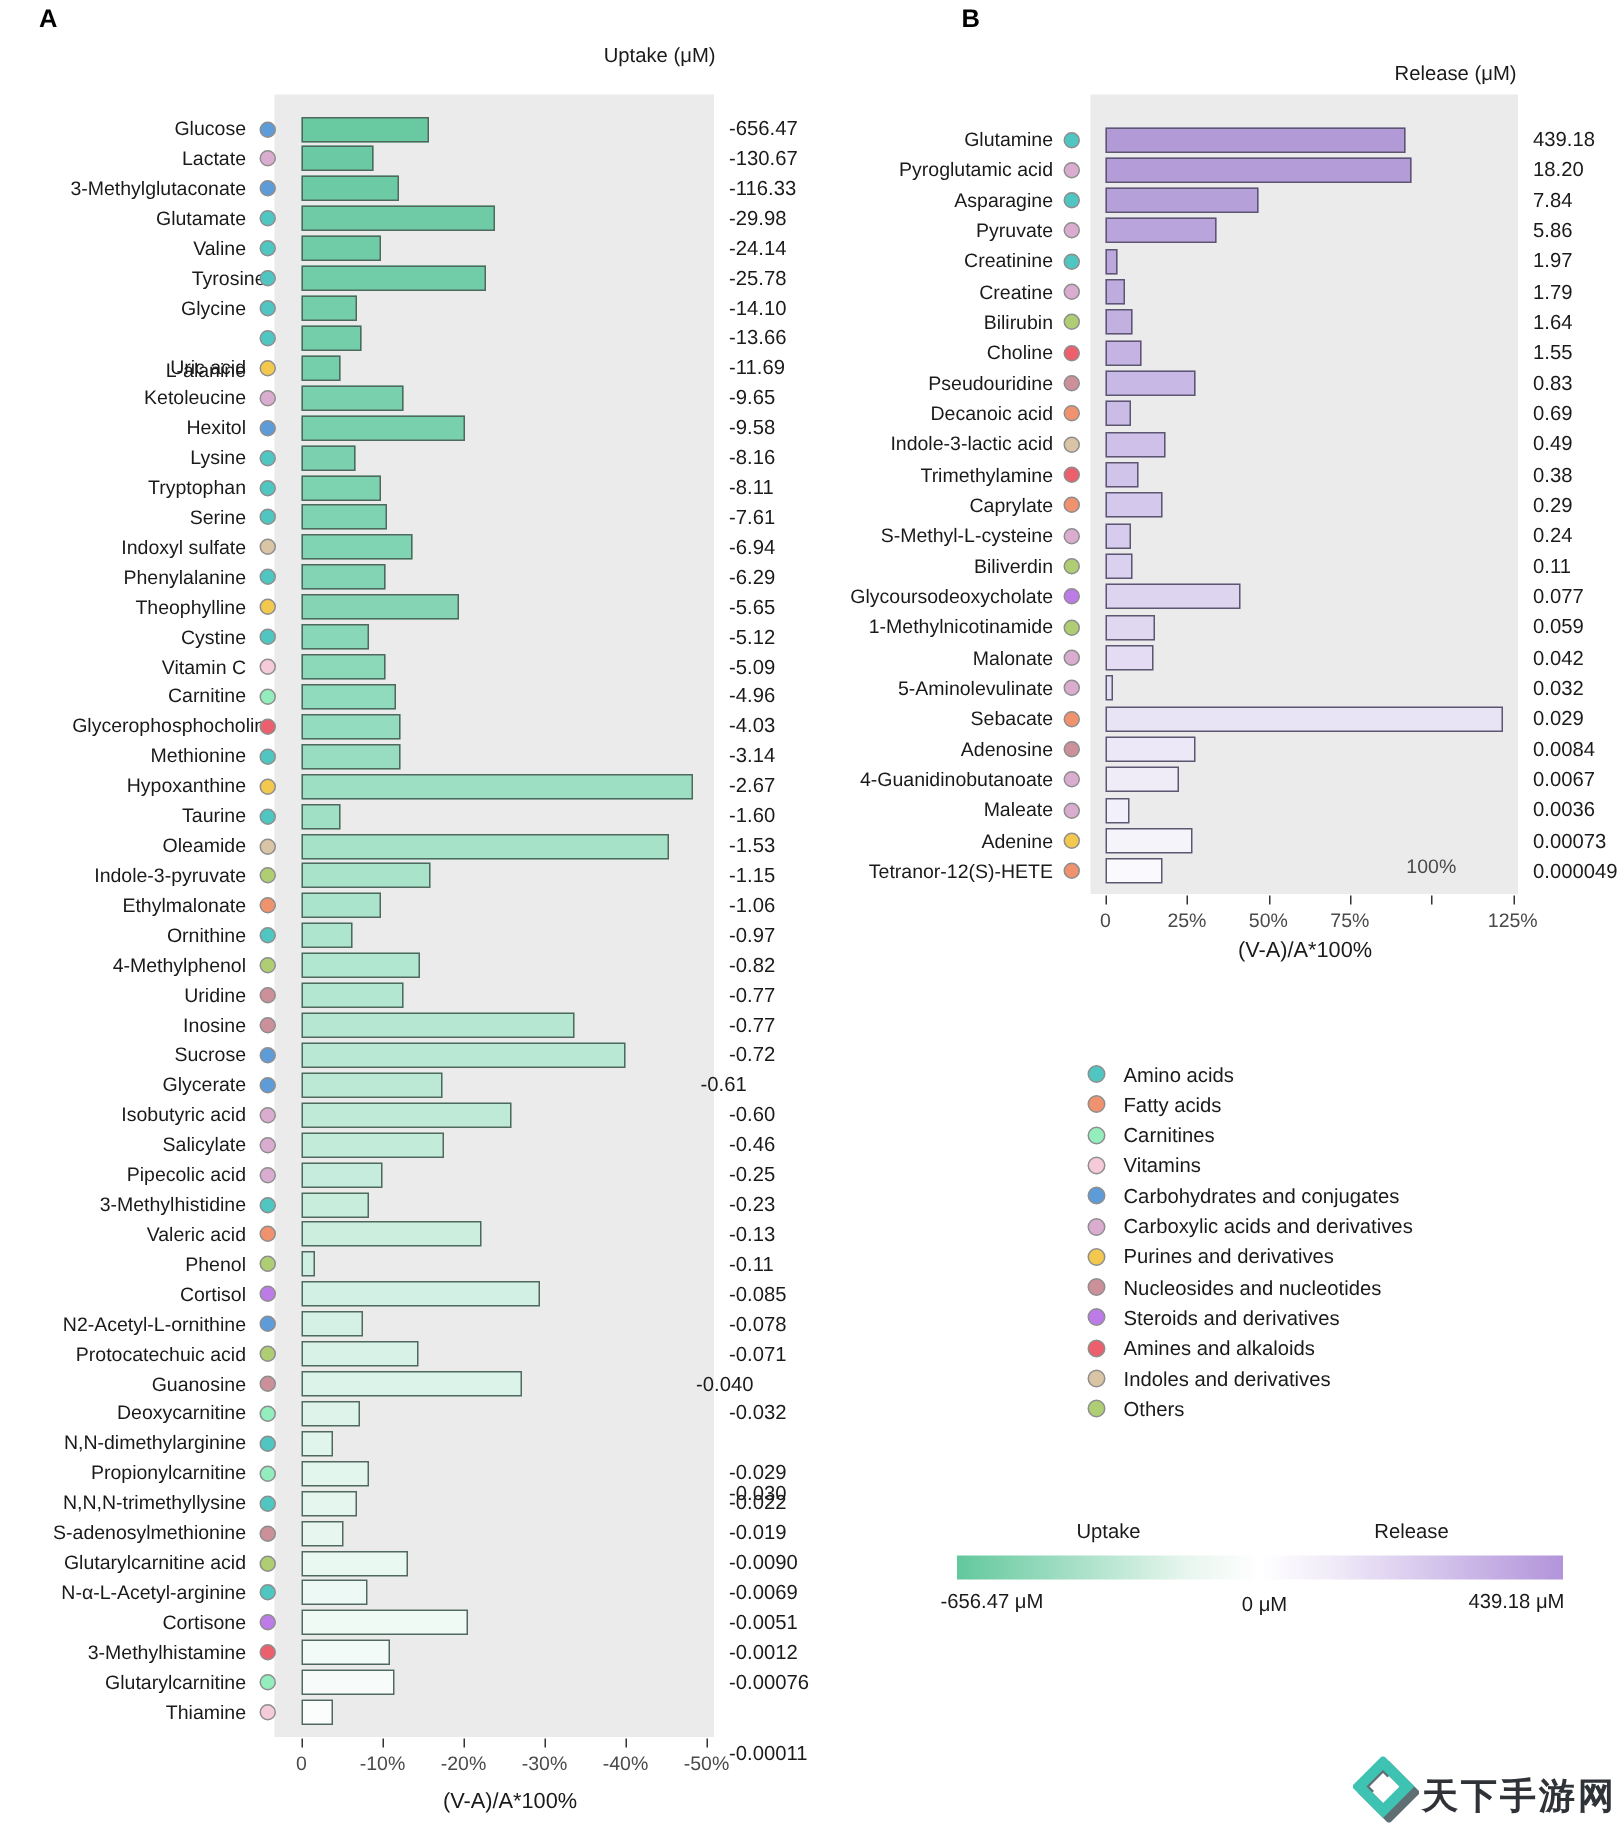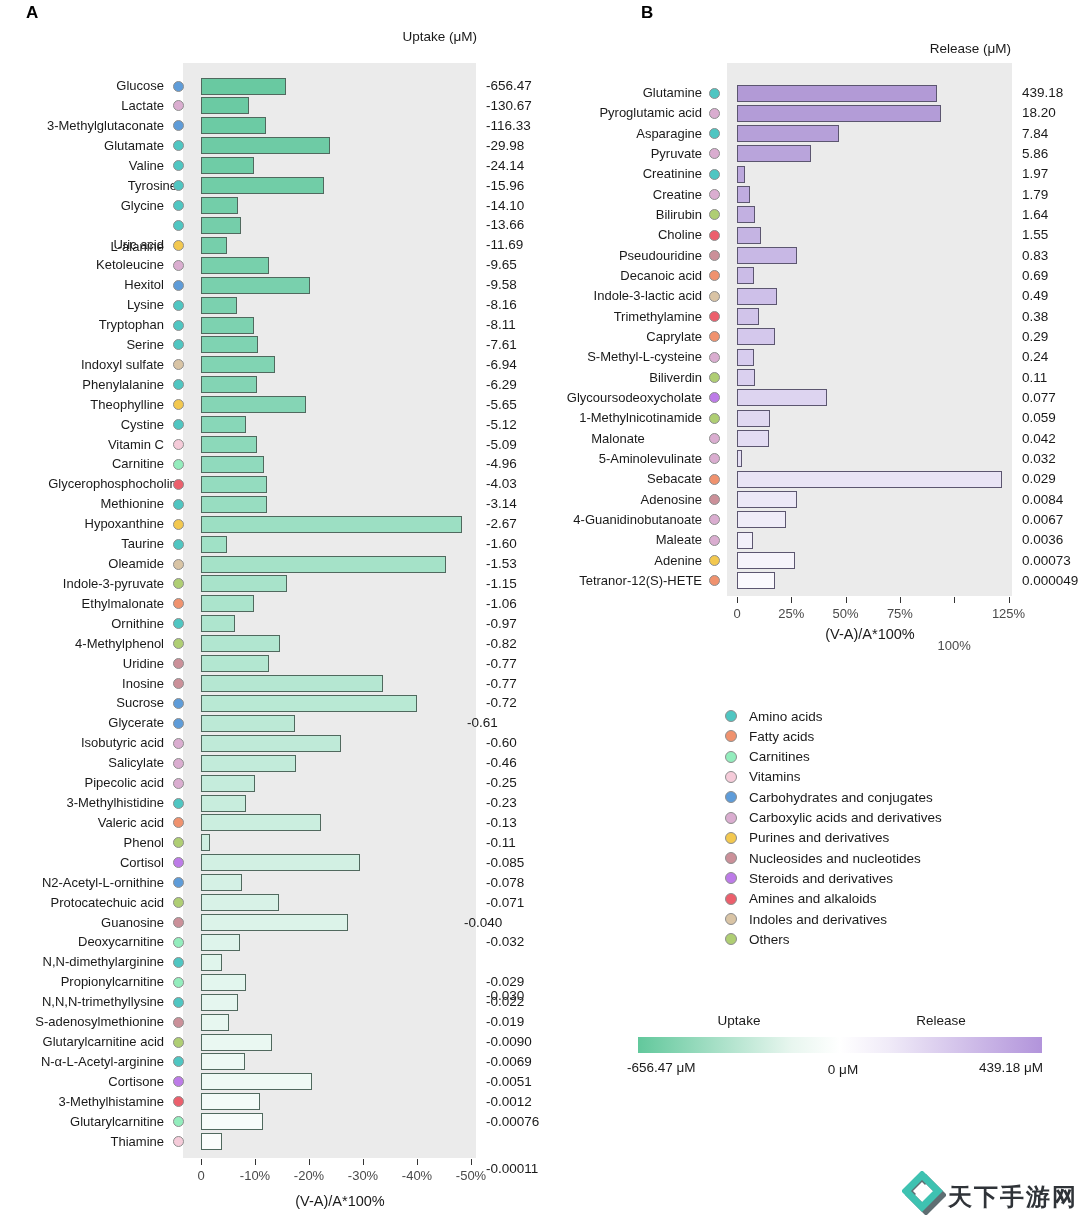--- a/index.html
+++ b/index.html
@@ -74,21 +74,21 @@
     <div class="dot" style="left: 172.5px; top: 140.251px; background: rgb(79, 198, 194);"></div>
     <div class="bar" style="left: 201px; top: 137.251px; width: 129.06px; background: rgb(110, 203, 165); border-color: rgb(80, 105, 94);"></div>
     <div class="val" style="left: 486px; top: 137.751px;">-29.98</div>
     <div class="rowlabel" style="left: 0px; top: 157.668px; width: 164px;">Valine</div>
     <div class="dot" style="left: 172.5px; top: 160.168px; background: rgb(79, 198, 194);"></div>
     <div class="bar" style="left: 201px; top: 157.168px; width: 53.46px; background: rgb(111, 204, 166); border-color: rgb(80, 105, 94);"></div>
     <div class="val" style="left: 486px; top: 157.668px;">-24.14</div>
     <div class="rowlabel" style="left: 0px; top: 177.585px; width: 164px; margin-left: 13px;">Tyrosine</div>
     <div class="dot" style="left: 172.5px; top: 180.085px; background: rgb(79, 198, 194);"></div>
     <div class="bar" style="left: 201px; top: 177.085px; width: 122.58px; background: rgb(113, 205, 167); border-color: rgb(80, 105, 94);"></div>
-    <div class="val" style="left: 486px; top: 177.585px;">-15.96</div>
+    <div class="val" style="left: 486px; top: 177.585px;">-25.78</div>
     <div class="rowlabel" style="left: 0px; top: 197.502px; width: 164px;">Glycine</div>
     <div class="dot" style="left: 172.5px; top: 200.002px; background: rgb(79, 198, 194);"></div>
     <div class="bar" style="left: 201px; top: 197.002px; width: 36.72px; background: rgb(115, 206, 169); border-color: rgb(80, 105, 94);"></div>
     <div class="val" style="left: 486px; top: 197.502px;">-14.10</div>
     <div class="rowlabel" style="left: 0px; top: 217.419px; width: 164px; margin-top: 22px;">L-alanine</div>
     <div class="dot" style="left: 172.5px; top: 219.919px; background: rgb(79, 198, 194);"></div>
     <div class="bar" style="left: 201px; top: 216.919px; width: 39.96px; background: rgb(117, 206, 170); border-color: rgb(80, 105, 94);"></div>
     <div class="val" style="left: 486px; top: 217.419px;">-13.66</div>
     <div class="rowlabel" style="left: 0px; top: 237.336px; width: 164px;">Uric acid</div>
     <div class="dot" style="left: 172.5px; top: 239.836px; background: rgb(243, 200, 79);"></div>
@@ -348,21 +348,21 @@
     <div class="bar" style="left: 737px; top: 369.12px; width: 18.462px; background: rgb(218, 208, 239); border-color: rgb(92, 86, 112);"></div>
     <div class="val" style="left: 1022px; top: 369.62px;">0.11</div>
     <div class="rowlabel" style="left: 534px; top: 389.95px; width: 168px;">Glycoursodeoxycholate</div>
     <div class="dot" style="left: 708.5px; top: 392.45px; background: rgb(189, 123, 232);"></div>
     <div class="bar" style="left: 737px; top: 389.45px; width: 90.3552px; background: rgb(221, 212, 240); border-color: rgb(92, 86, 112);"></div>
     <div class="val" style="left: 1022px; top: 389.95px;">0.077</div>
     <div class="rowlabel" style="left: 534px; top: 410.28px; width: 168px;">1-Methylnicotinamide</div>
     <div class="dot" style="left: 708.5px; top: 412.78px; background: rgb(175, 206, 115);"></div>
     <div class="bar" style="left: 737px; top: 409.78px; width: 33.4488px; background: rgb(224, 216, 241); border-color: rgb(92, 86, 112);"></div>
     <div class="val" style="left: 1022px; top: 410.28px;">0.059</div>
-    <div class="rowlabel" style="left: 534px; top: 430.61px; width: 168px; text-align: center;">Malonate</div>
+    <div class="rowlabel" style="left: 534px; top: 430.61px; width: 168px;">Malonate</div>
     <div class="dot" style="left: 708.5px; top: 433.11px; background: rgb(218, 173, 208);"></div>
     <div class="bar" style="left: 737px; top: 430.11px; width: 31.7112px; background: rgb(227, 220, 243); border-color: rgb(92, 86, 112);"></div>
     <div class="val" style="left: 1022px; top: 430.61px;">0.042</div>
     <div class="rowlabel" style="left: 534px; top: 450.94px; width: 168px;">5-Aminolevulinate</div>
     <div class="dot" style="left: 708.5px; top: 453.44px; background: rgb(218, 173, 208);"></div>
     <div class="bar" style="left: 737px; top: 450.44px; width: 5.43px; background: rgb(230, 224, 244); border-color: rgb(92, 86, 112);"></div>
     <div class="val" style="left: 1022px; top: 450.94px;">0.032</div>
     <div class="rowlabel" style="left: 534px; top: 471.27px; width: 168px;">Sebacate</div>
     <div class="dot" style="left: 708.5px; top: 473.77px; background: rgb(240, 146, 110);"></div>
     <div class="bar" style="left: 737px; top: 470.77px; width: 265.418px; background: rgb(233, 228, 245); border-color: rgb(92, 86, 112);"></div>
@@ -389,21 +389,21 @@
     <div class="val" style="left: 1022px; top: 572.92px;">0.000049</div>
     <div class="tick" style="left: 737px; top: 597px;"></div>
     <div class="ticklbl" style="left: 737px; top: 606px;">0</div>
     <div class="tick" style="left: 791.3px; top: 597px;"></div>
     <div class="ticklbl" style="left: 791.3px; top: 606px;">25%</div>
     <div class="tick" style="left: 845.6px; top: 597px;"></div>
     <div class="ticklbl" style="left: 845.6px; top: 606px;">50%</div>
     <div class="tick" style="left: 899.9px; top: 597px;"></div>
     <div class="ticklbl" style="left: 899.9px; top: 606px;">75%</div>
     <div class="tick" style="left: 954.2px; top: 597px;"></div>
-    <div class="ticklbl" style="left: 954.2px; top: 638px;">100%</div>
+    <div class="ticklbl" style="left: 954.2px; top: 570px;">100%</div>
     <div class="tick" style="left: 1008.5px; top: 597px;"></div>
     <div class="ticklbl" style="left: 1008.5px; top: 606px;">125%</div>
     <div class="ldot" style="left: 725px; top: 710px; background: rgb(79, 198, 194);"></div>
     <div class="llabel" style="left: 749px; top: 707.5px;">Amino acids</div>
     <div class="ldot" style="left: 725px; top: 730.3px; background: rgb(240, 146, 110);"></div>
     <div class="llabel" style="left: 749px; top: 727.8px;">Fatty acids</div>
     <div class="ldot" style="left: 725px; top: 750.6px; background: rgb(147, 237, 189);"></div>
     <div class="llabel" style="left: 749px; top: 748.1px;">Carnitines</div>
     <div class="ldot" style="left: 725px; top: 770.9px; background: rgb(245, 203, 217);"></div>
     <div class="llabel" style="left: 749px; top: 768.4px;">Vitamins</div>

